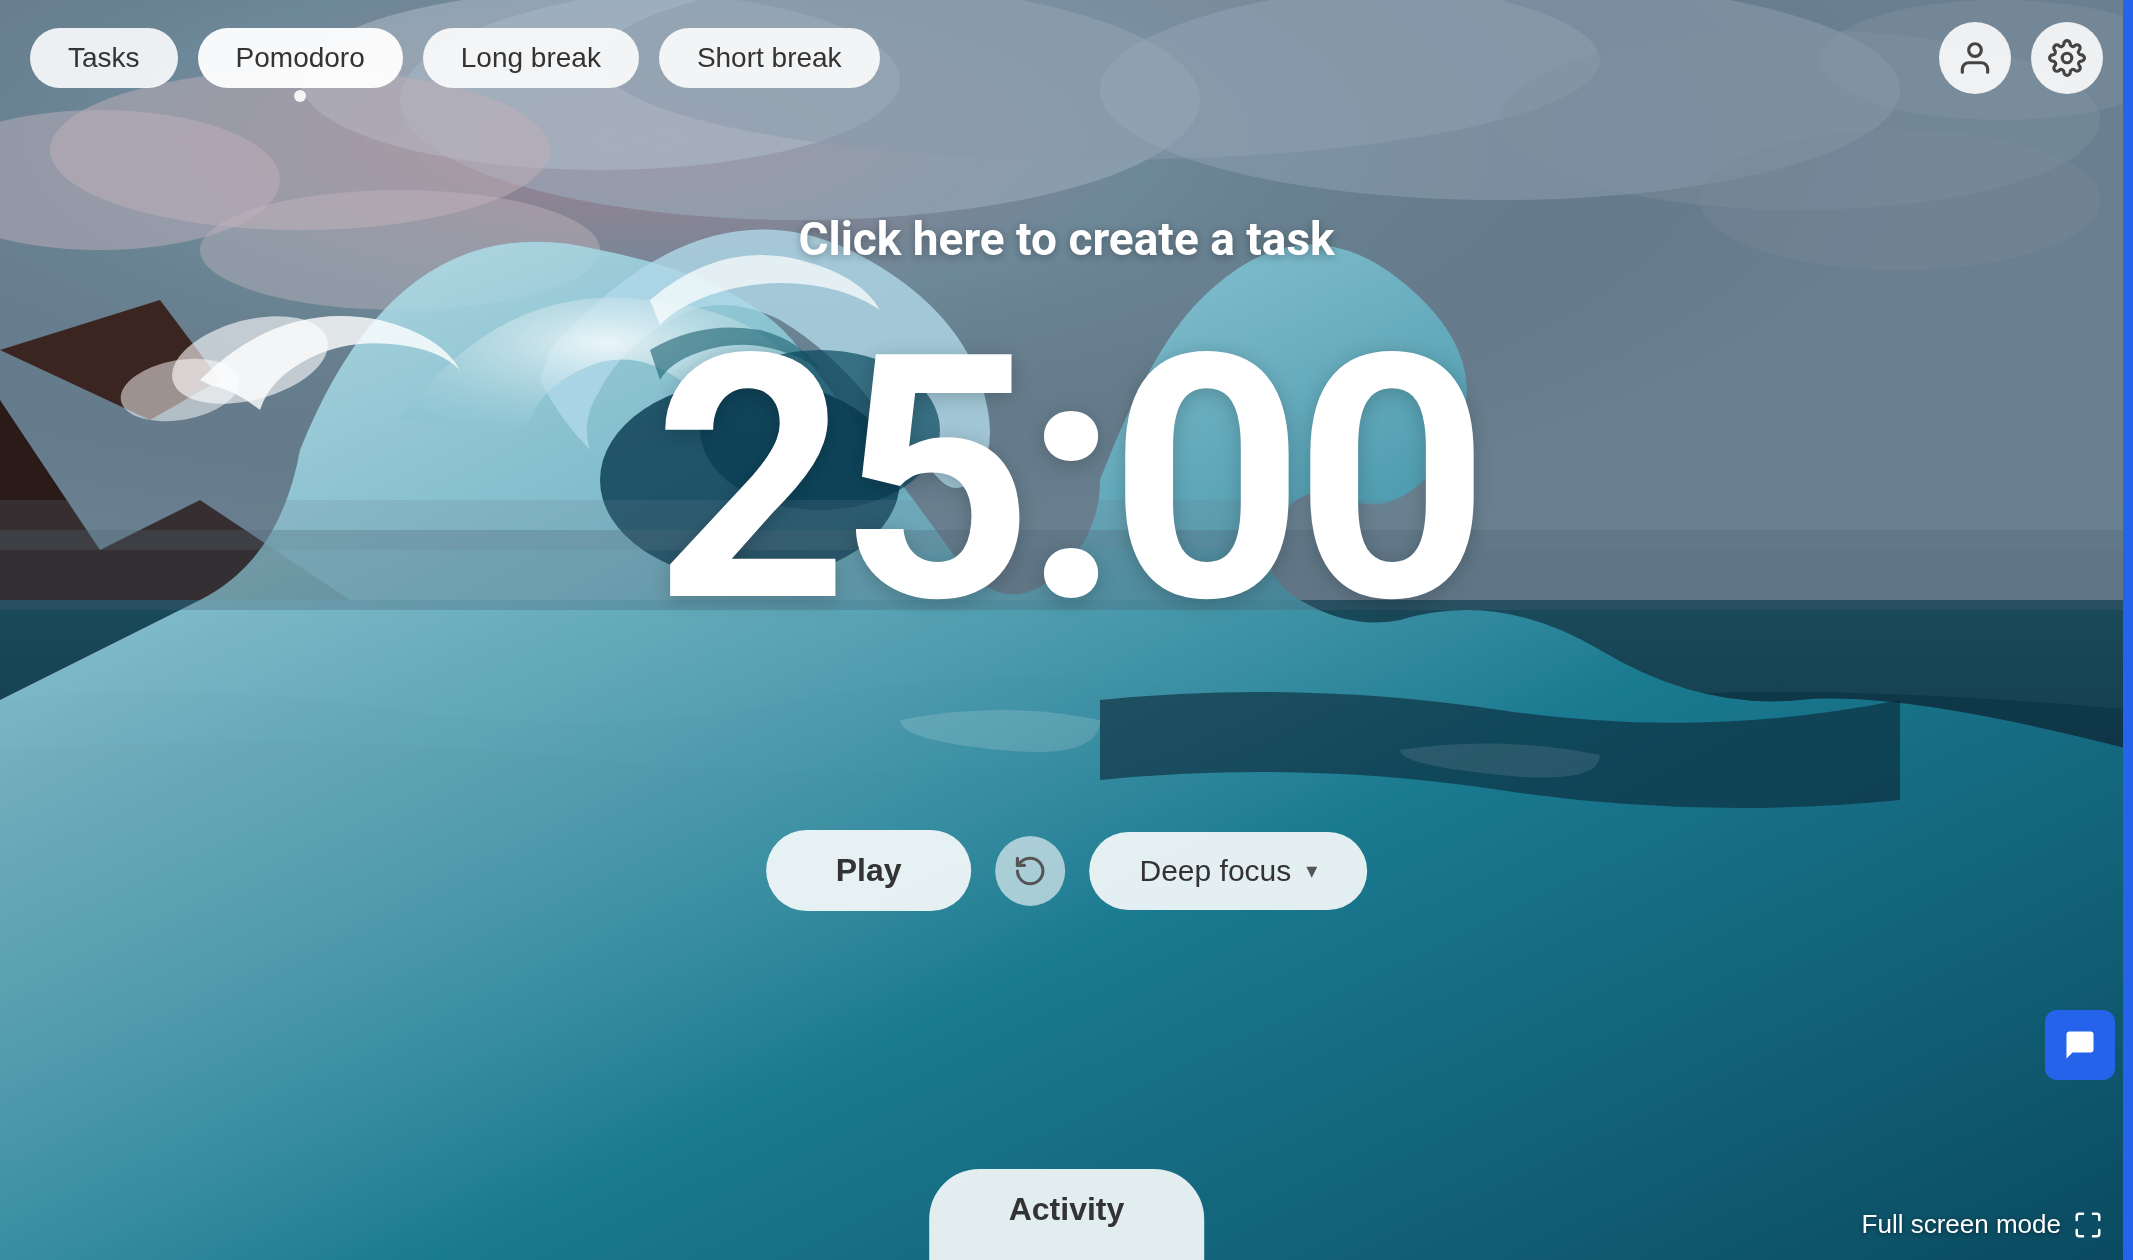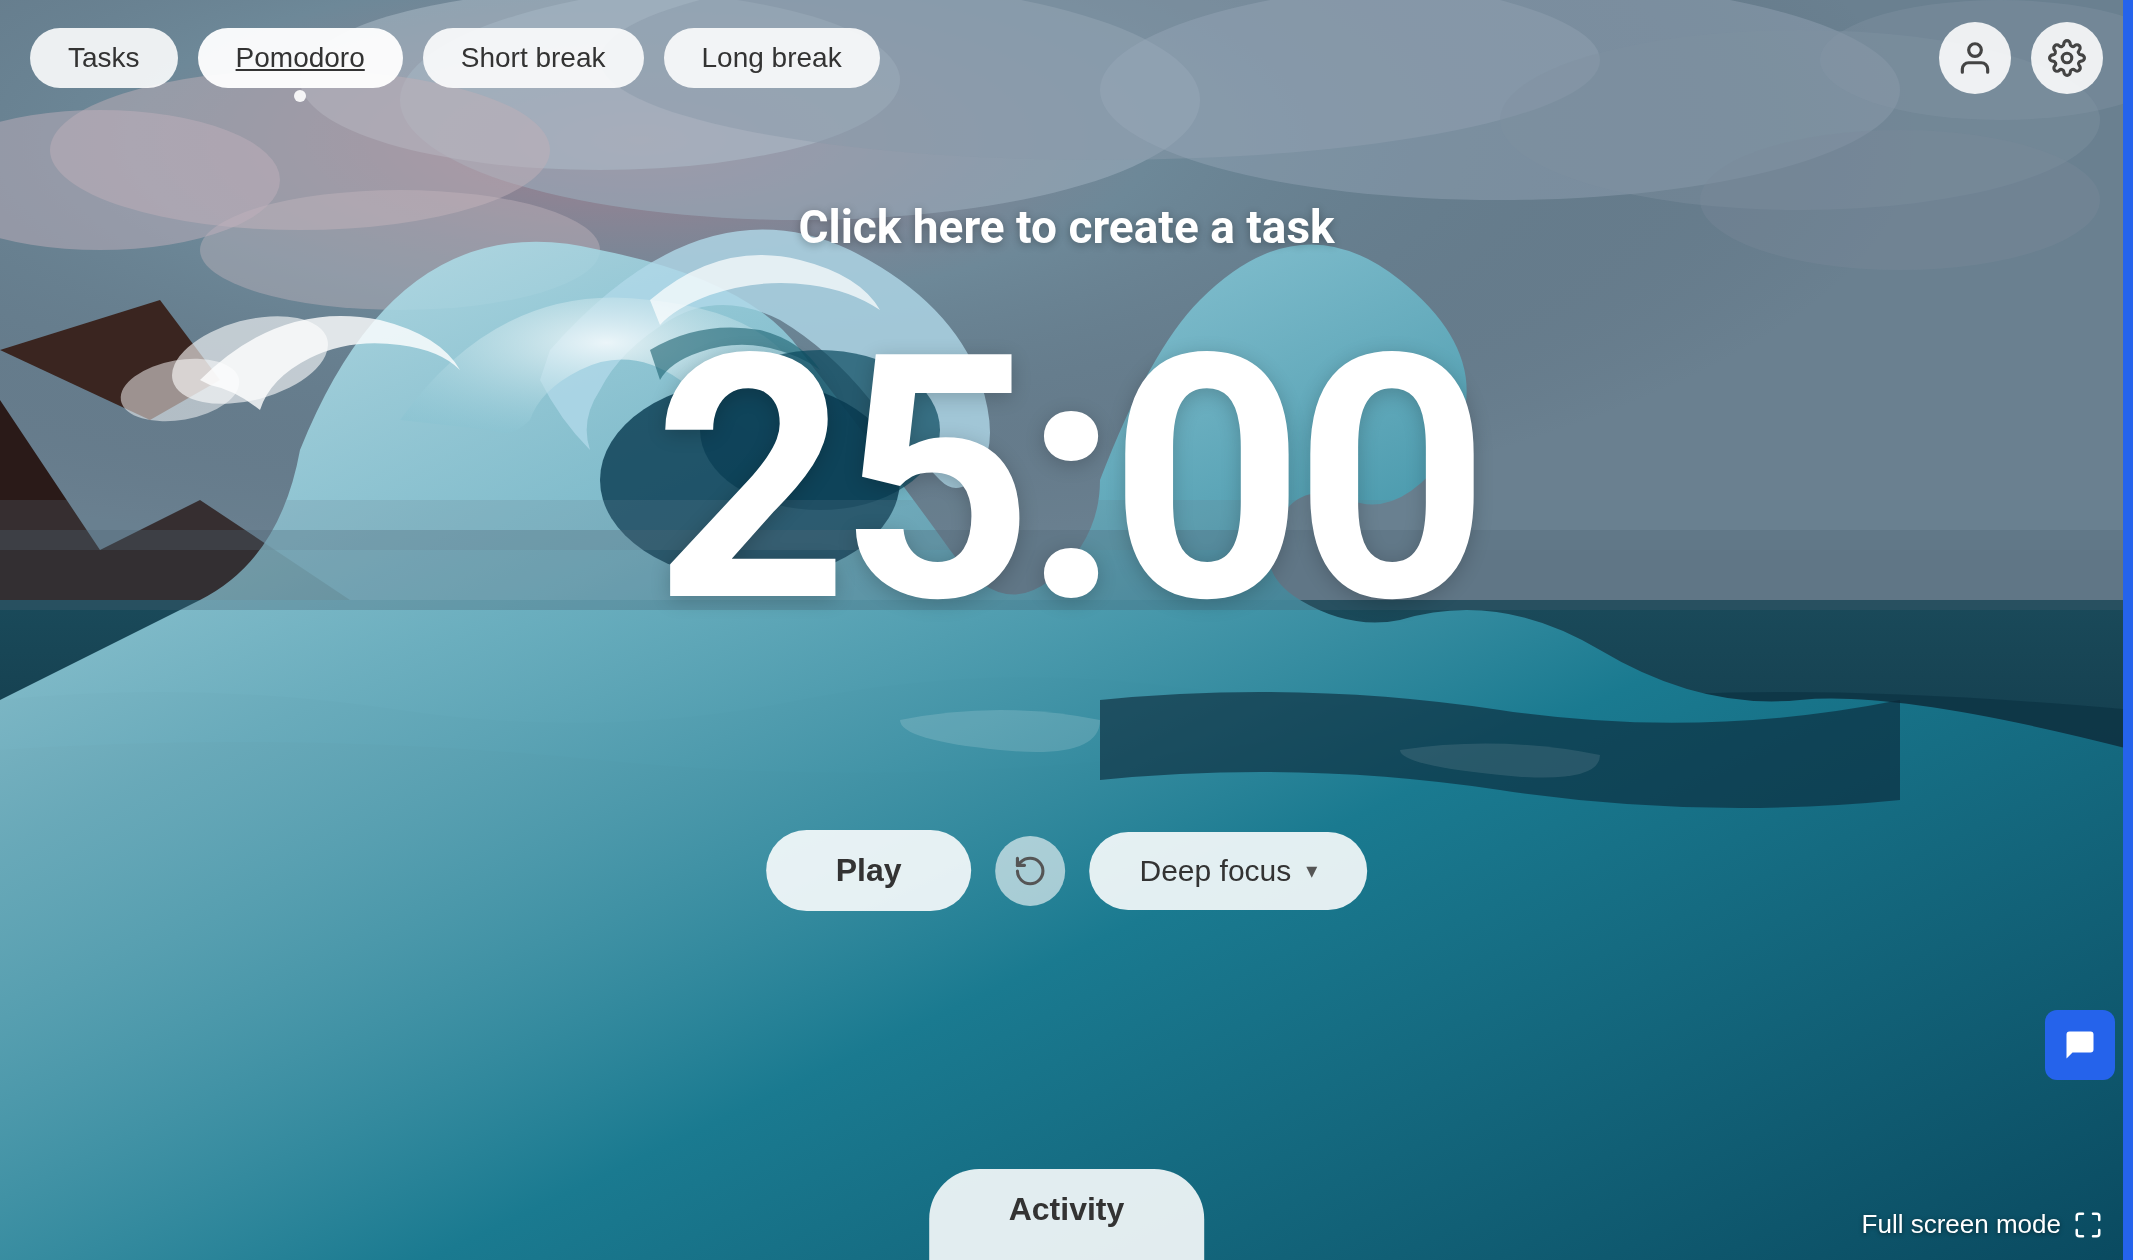--- a/index.html
+++ b/index.html
@@ -66,21 +66,20 @@
       padding: 14px 38px;
       font-size: 28px;
       font-weight: 500;
       color: #333;
       cursor: pointer;
       white-space: nowrap;
     }
 
     .nav-pill.active {
       background: rgba(255,255,255,0.95);
-      text-decoration: underline;
     }
 
     .nav-spacer { flex: 1; }
 
     .icon-btn {
       background: rgba(255,255,255,0.88);
       border: none;
       border-radius: 50%;
       width: 72px;
       height: 72px;
@@ -88,21 +87,21 @@
       align-items: center;
       justify-content: center;
       cursor: pointer;
       font-size: 32px;
       color: #444;
     }
 
     
     .task-prompt {
       position: absolute;
-      top: 200px;
+      top: 212px;
       left: 50%;
       transform: translateX(-50%);
       z-index: 10;
       color: white;
       font-size: 46px;
       font-weight: 700;
       text-shadow: 0 2px 8px rgba(0,0,0,0.3);
       white-space: nowrap;
       cursor: pointer;
     }
@@ -344,22 +343,22 @@
 <div class="right-bar"></div>
 
 <nav class="topnav">
   <button class="nav-pill">Tasks</button>
 
   <div class="nav-pill-wrapper">
     <button class="nav-pill active">Pomodoro</button>
     <div class="nav-indicator"></div>
   </div>
 
+  <button class="nav-pill">Long break</button>
   <button class="nav-pill">Short break</button>
-  <button class="nav-pill">Long break</button>
 
   <div class="nav-spacer"></div>
 
   <button class="icon-btn">
     <svg width="38" height="38" viewBox="0 0 24 24" fill="none" stroke="#444" stroke-width="2" stroke-linecap="round" stroke-linejoin="round">
       <path d="M20 21v-2a4 4 0 0 0-4-4H8a4 4 0 0 0-4 4v2"></path>
       <circle cx="12" cy="7" r="4"></circle>
     </svg>
   </button>
 

